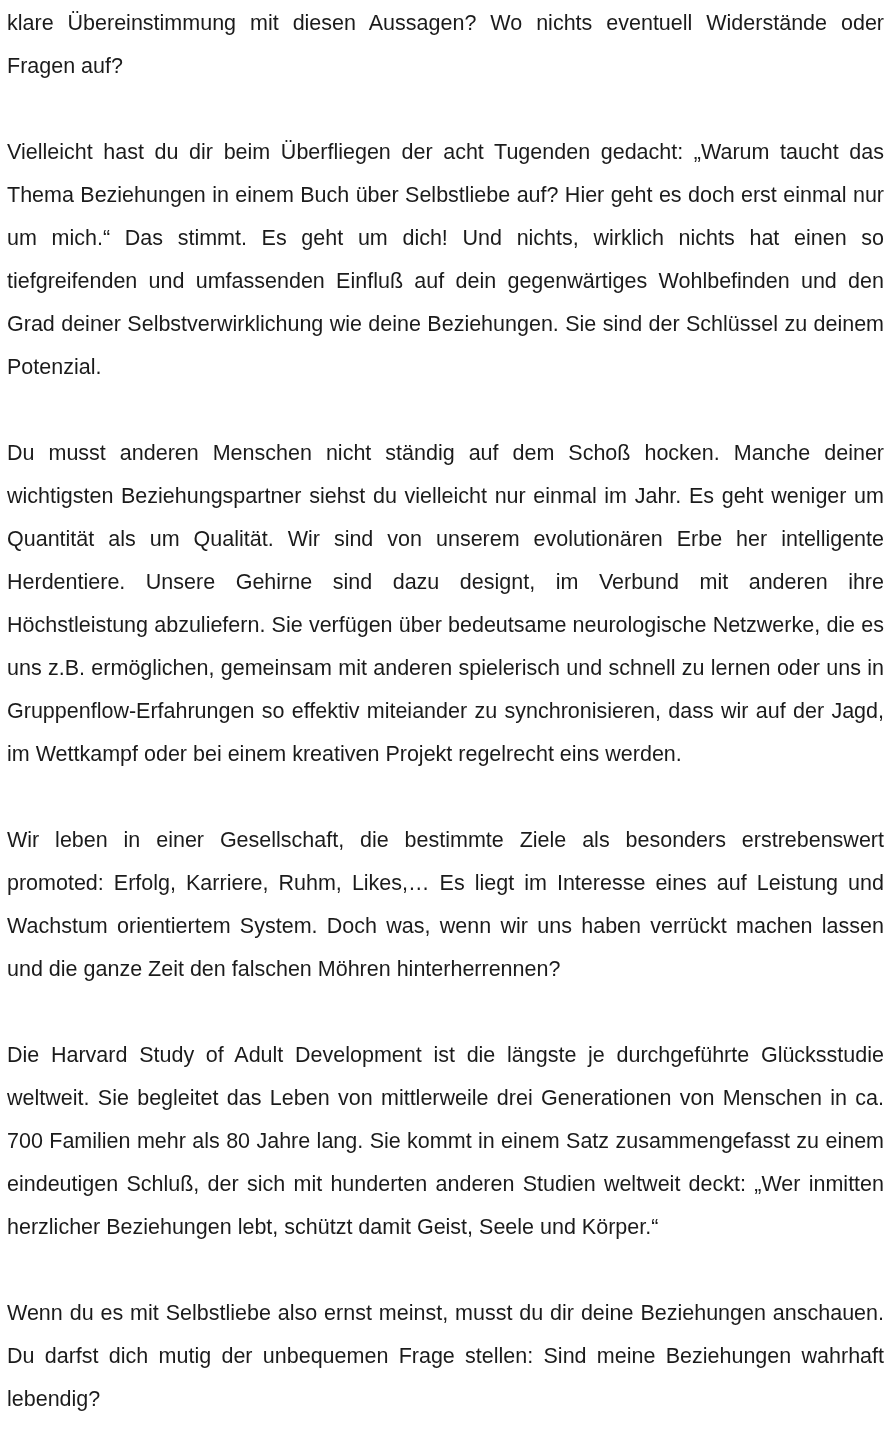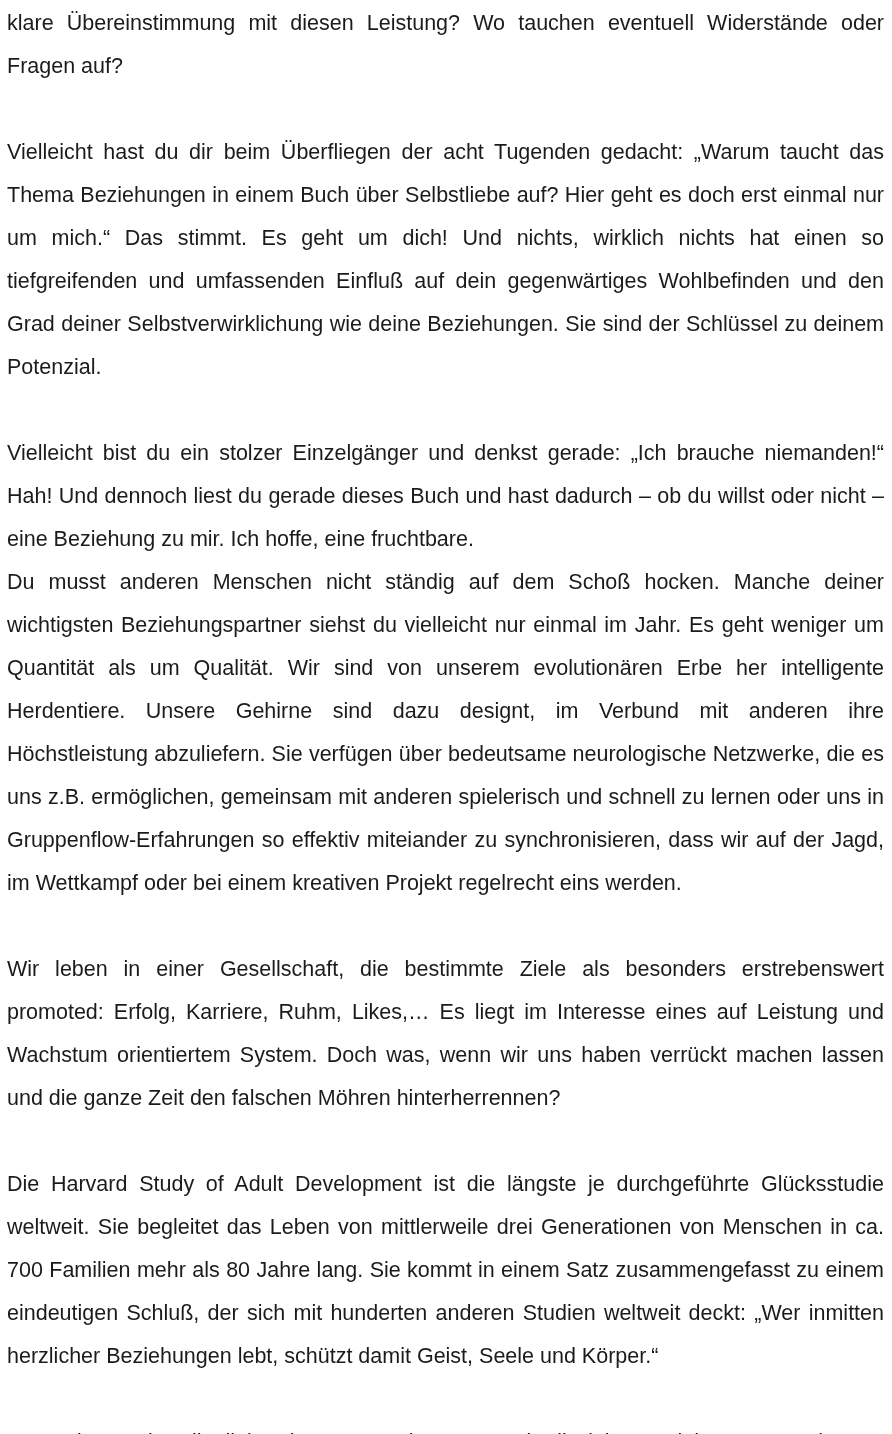--- a/index.html
+++ b/index.html
@@ -32,20 +32,19 @@
     margin-bottom: 0;
   }
   .para:last-child {
     margin-bottom: 0;
   }
 </style>
 </head>
 <body>
 
 <div class="page">
-  <p class="para">klare Übereinstimmung mit diesen Leistung? Wo tauchen eventuell Widerstände oder Fragen auf?</p>
+  <p class="para">klare Übereinstimmung mit diesen Aussagen? Wo nichts eventuell Widerstände oder Fragen auf?</p>
   <p class="para">Vielleicht hast du dir beim Überfliegen der acht Tugenden gedacht: „Warum taucht das Thema Beziehungen in einem Buch über Selbstliebe auf? Hier geht es doch erst einmal nur um mich.“ Das stimmt. Es geht um dich! Und nichts, wirklich nichts hat einen so tiefgreifenden und umfassenden Einfluß auf dein gegenwärtiges Wohlbefinden und den Grad deiner Selbstverwirklichung wie deine Beziehungen. Sie sind der Schlüssel zu deinem Potenzial.</p>
-  <p class="para tight">Vielleicht bist du ein stolzer Einzelgänger und denkst gerade: „Ich brauche niemanden!“ Hah! Und dennoch liest du gerade dieses Buch und hast dadurch – ob du willst oder nicht – eine Beziehung zu mir. Ich hoffe, eine fruchtbare.</p>
   <p class="para">Du musst anderen Menschen nicht ständig auf dem Schoß hocken. Manche deiner wichtigsten Beziehungspartner siehst du vielleicht nur einmal im Jahr. Es geht weniger um Quantität als um Qualität. Wir sind von unserem evolutionären Erbe her intelligente Herdentiere. Unsere Gehirne sind dazu designt, im Verbund mit anderen ihre Höchstleistung abzuliefern. Sie verfügen über bedeutsame neurologische Netzwerke, die es uns z.B. ermöglichen, gemeinsam mit anderen spielerisch und schnell zu lernen oder uns in Gruppenflow-Erfahrungen so effektiv miteiander zu synchronisieren, dass wir auf der Jagd, im Wettkampf oder bei einem kreativen Projekt regelrecht eins werden.</p>
   <p class="para">Wir leben in einer Gesellschaft, die bestimmte Ziele als besonders erstrebenswert promoted: Erfolg, Karriere, Ruhm, Likes,… Es liegt im Interesse eines auf Leistung und Wachstum orientiertem System. Doch was, wenn wir uns haben verrückt machen lassen und die ganze Zeit den falschen Möhren hinterherrennen?</p>
   <p class="para">Die Harvard Study of Adult Development ist die längste je durchgeführte Glücksstudie weltweit. Sie begleitet das Leben von mittlerweile drei Generationen von Menschen in ca. 700 Familien mehr als 80 Jahre lang. Sie kommt in einem Satz zusammengefasst zu einem eindeutigen Schluß, der sich mit hunderten anderen Studien weltweit deckt: „Wer inmitten herzlicher Beziehungen lebt, schützt damit Geist, Seele und Körper.“</p>
   <p class="para">Wenn du es mit Selbstliebe also ernst meinst, musst du dir deine Beziehungen anschauen. Du darfst dich mutig der unbequemen Frage stellen: Sind meine Beziehungen wahrhaft lebendig?</p>
 </div>
 
 </body></html>

